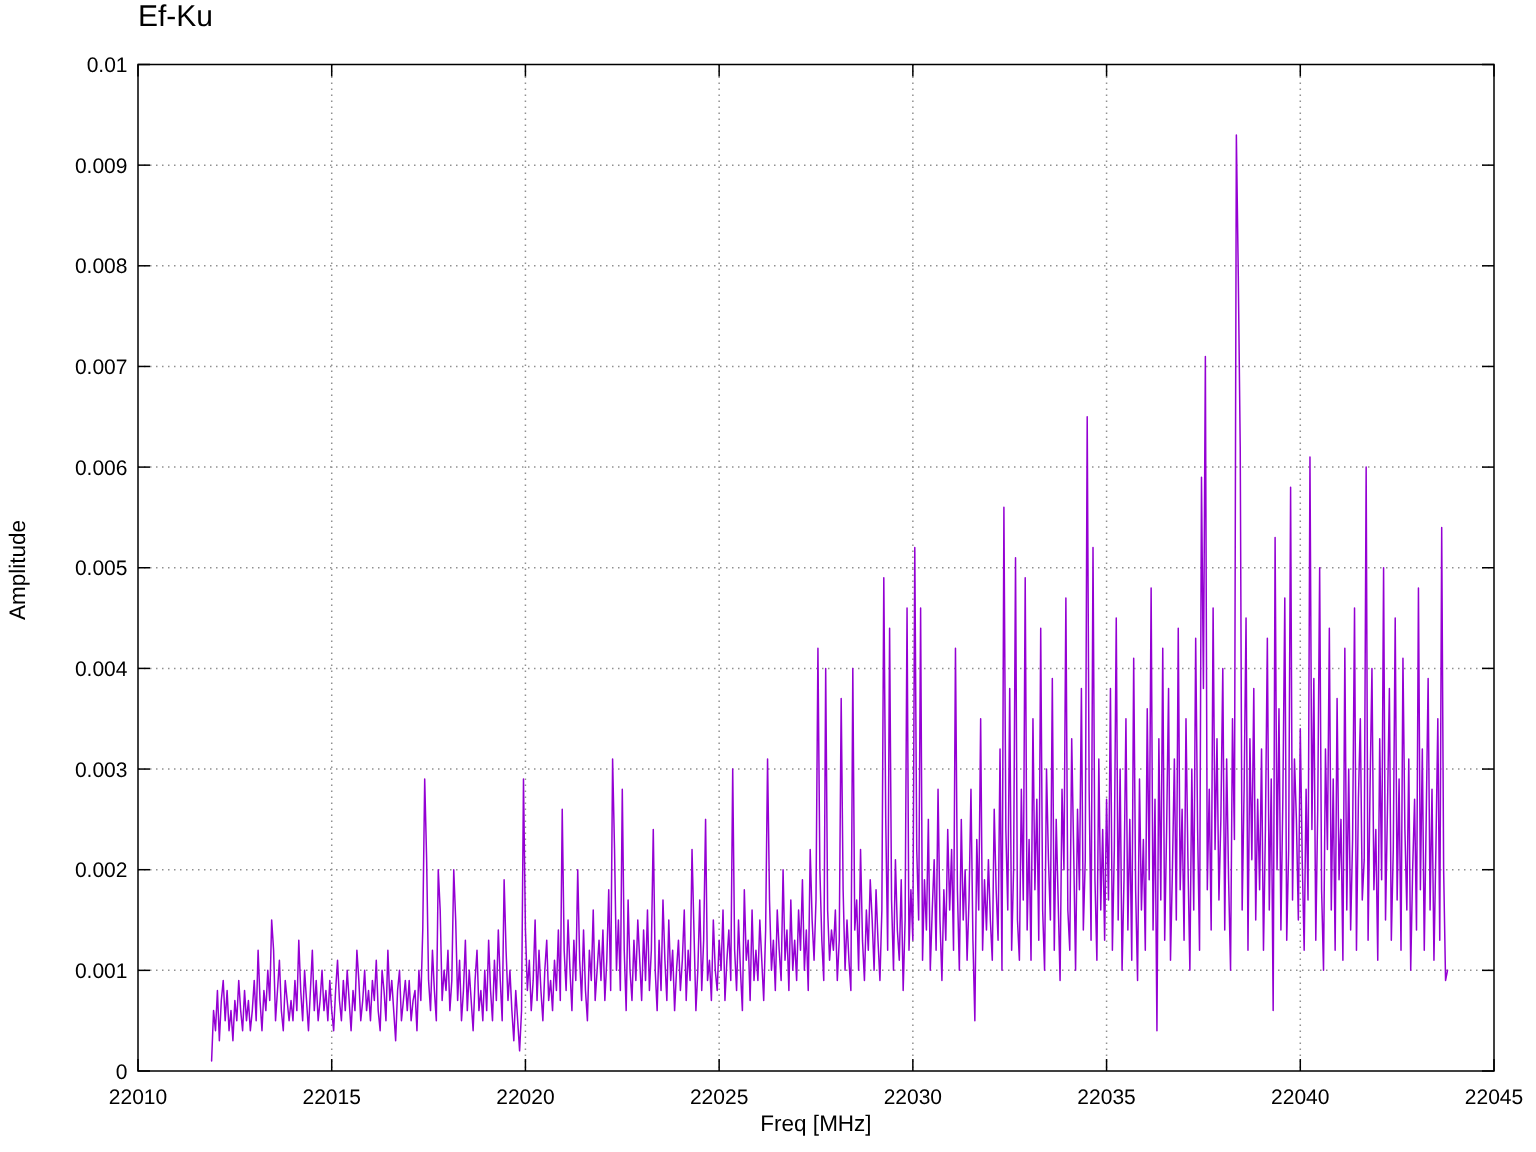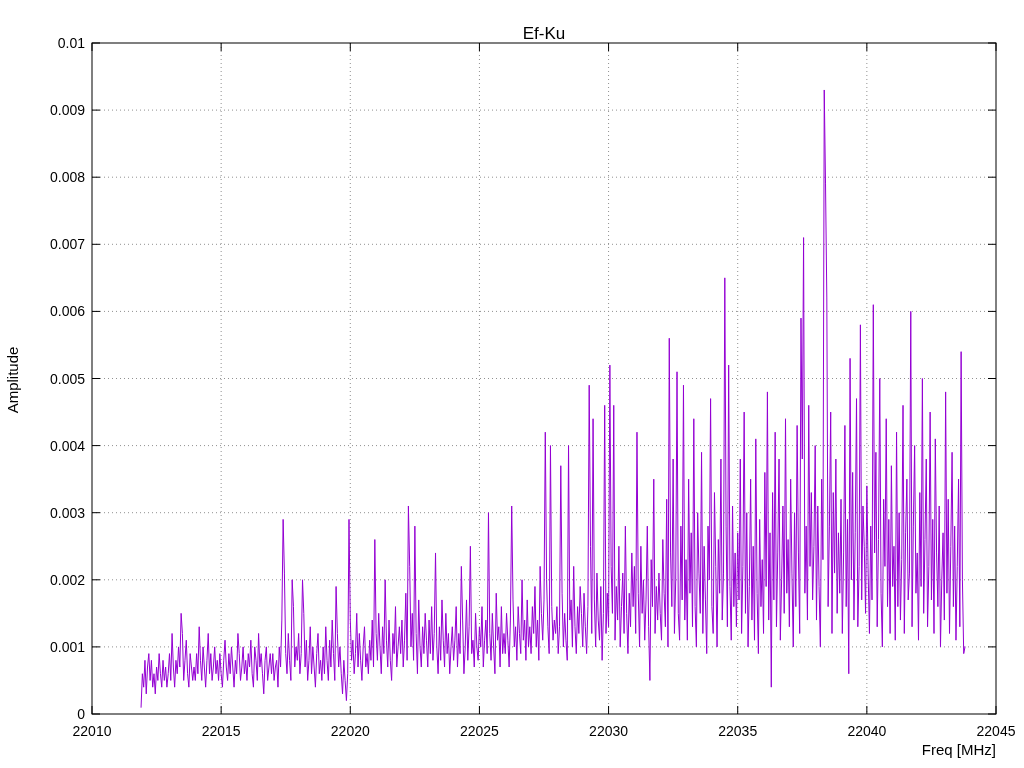--- a/index.html
+++ b/index.html
@@ -3,25 +3,25 @@
 <meta charset="utf-8">
 <style>
   html,body{margin:0;padding:0;background:#ffffff;}
   #figure{
     position:relative;width:1024px;height:768px;background:#ffffff;overflow:hidden;
     font-family:"Liberation Sans", sans-serif;color:#000;
   }
   #plot-svg{position:absolute;left:0;top:0;}
   #plot-svg text{font-family:"Liberation Sans", sans-serif;font-size:14px;fill:#000;}
   .chart-title{
-    position:absolute;left:92px;top:24px;width:904px;text-align:center;
-    font-size:17px;color:#000;white-space:nowrap;
+    position:absolute;left:92px;top:0;width:904px;
+    font-size:20px;color:#000;white-space:nowrap;
   }
   .x-label{
-    position:absolute;left:92px;top:741px;width:904px;text-align:right;
+    position:absolute;left:92px;top:741px;width:904px;text-align:center;
     font-size:15px;color:#000;white-space:nowrap;
   }
   .y-label{
     position:absolute;left:12px;top:380px;font-size:15px;color:#000;white-space:nowrap;
     transform:translate(-50%,-50%) rotate(-90deg);
   }
 </style>
 </head>
 <body>
 

